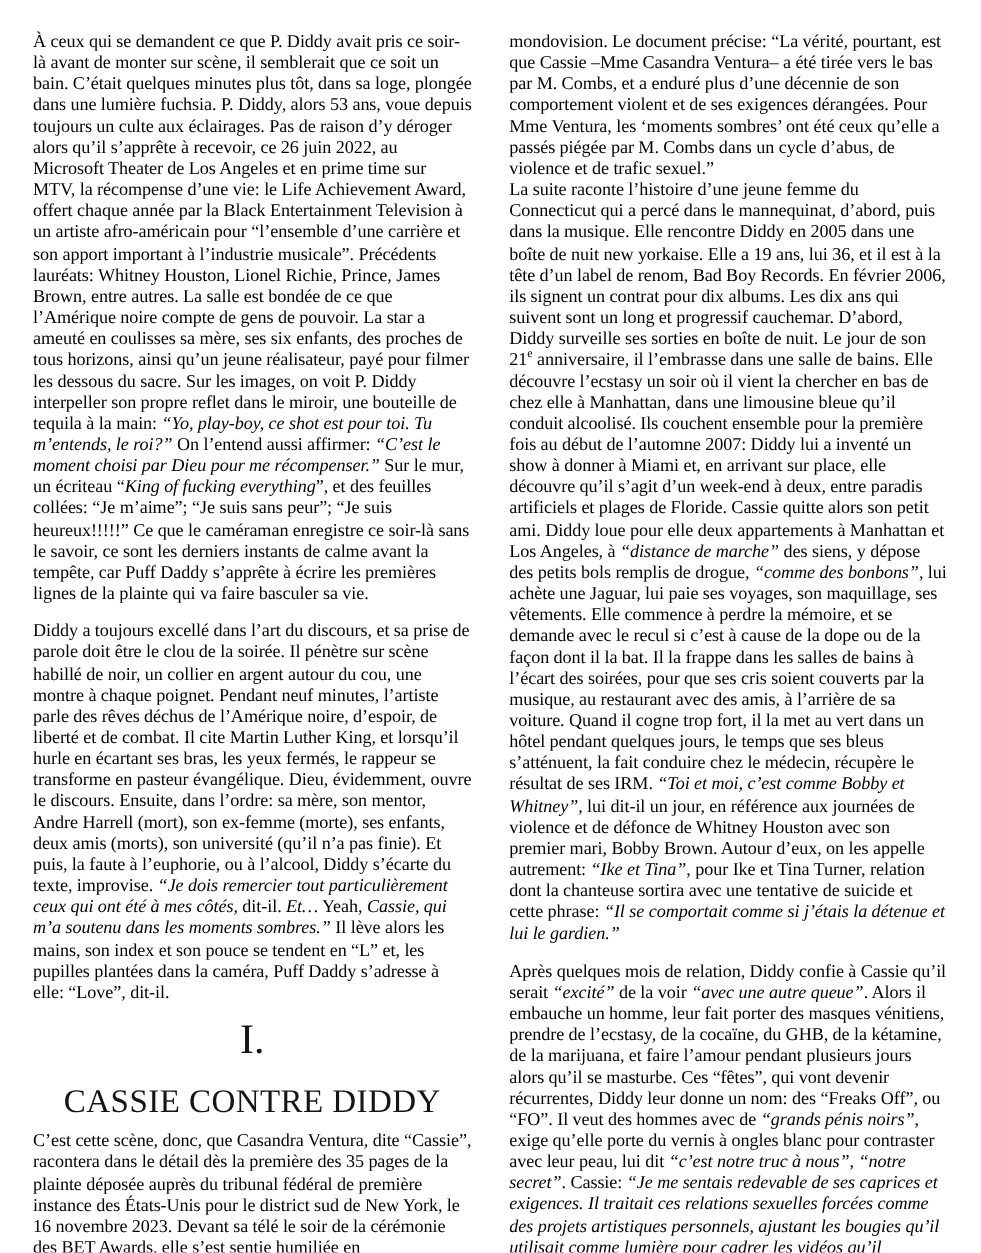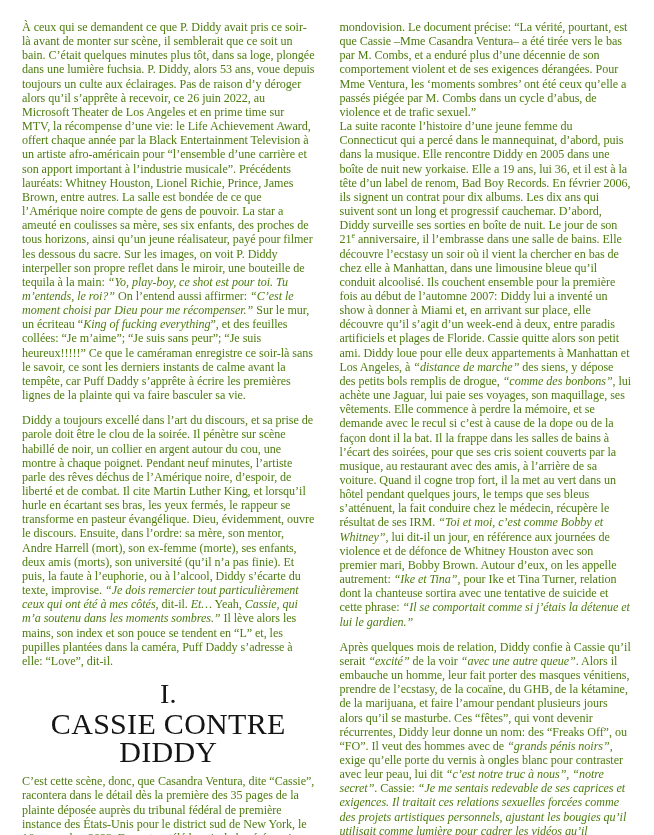--- a/index.html
+++ b/index.html
@@ -19,21 +19,21 @@
     box-sizing: border-box;
   }
   .col {
     flex: 1;
     min-width: 0;
   }
   .para {
     font-family: "Liberation Serif", serif;
     font-size: 12.1px;
     line-height: 14.15px;
-    color: #4d7c0f;
+    color: #000000;
     margin: 0;
     text-align: left;
     letter-spacing: -0.05px;
   }
   .para.gap { margin-top: 11px; }
   .para em { font-style: italic; }
   .para sup {
     font-size: 8px;
     line-height: 0;
     vertical-align: super;
@@ -42,23 +42,23 @@
     font-family: "Liberation Serif", serif;
     color: #151515;
     text-align: center;
     margin: 12px 0 9px 0;
   }
   .heading .numeral {
     font-size: 28px;
     line-height: 1;
   }
   .heading .title {
-    font-size: 30px;
+    font-size: 22px;
     line-height: 0.92;
-    margin-top: 2px;
+    margin-top: 16px;
     letter-spacing: 0.3px;
   }
 </style>
 </head>
 <body>
 
 <div class="columns">
   <div class="col">
     <p class="para"><span>À ceux qui se demandent ce que P. Diddy avait pris ce soir-là avant de monter sur scène, il semblerait que ce soit un bain. C’était quelques minutes plus tôt, dans sa loge, plongée dans une lumière fuchsia. P. Diddy, alors 53 ans, voue depuis toujours un culte aux éclairages. Pas de raison d’y déroger alors qu’il s’apprête à recevoir, ce 26 juin 2022, au Microsoft Theater de Los Angeles et en prime time sur MTV, la récompense d’une vie: le Life Achievement Award, offert chaque année par la Black Entertainment Television à un artiste afro-américain pour “l’ensemble d’une carrière et son apport important à l’industrie musicale”. Précédents lauréats: Whitney Houston, Lionel Richie, Prince, James Brown, entre autres. La salle est bondée de ce que l’Amérique noire compte de gens de pouvoir. La star a ameuté en coulisses sa mère, ses six enfants, des proches de tous horizons, ainsi qu’un jeune réalisateur, payé pour filmer les dessous du sacre. Sur les images, on voit P. Diddy interpeller son propre reflet dans le miroir, une bouteille de tequila à la main: </span><em>“Yo, play-boy, ce shot est pour toi. Tu m’entends, le roi?”</em><span> On l’entend aussi affirmer: </span><em>“C’est le moment choisi par Dieu pour me récompenser.”</em><span> Sur le mur, un écriteau “</span><em>King of fucking everything</em><span>”, et des feuilles collées: “Je m’aime”; “Je suis sans peur”; “Je suis heureux!!!!!” Ce que le caméraman enregistre ce soir-là sans le savoir, ce sont les derniers instants de calme avant la tempête, car Puff Daddy s’apprête à écrire les premières lignes de la plainte qui va faire basculer sa vie.</span></p>
     <p class="para gap"><span>Diddy a toujours excellé dans l’art du discours, et sa prise de parole doit être le clou de la soirée. Il pénètre sur scène habillé de noir, un collier en argent autour du cou, une montre à chaque poignet. Pendant neuf minutes, l’artiste parle des rêves déchus de l’Amérique noire, d’espoir, de liberté et de combat. Il cite Martin Luther King, et lorsqu’il hurle en écartant ses bras, les yeux fermés, le rappeur se transforme en pasteur évangélique. Dieu, évidemment, ouvre le discours. Ensuite, dans l’ordre: sa mère, son mentor, Andre Harrell (mort), son ex-femme (morte), ses enfants, deux amis (morts), son université (qu’il n’a pas finie). Et puis, la faute à l’euphorie, ou à l’alcool, Diddy s’écarte du texte, improvise. </span><em>“Je dois remercier tout particulièrement ceux qui ont été à mes côtés</em><span>, dit-il. </span><em>Et…</em><span> Yeah, </span><em>Cassie, qui m’a soutenu dans les moments sombres.”</em><span> Il lève alors les mains, son index et son pouce se tendent en “L” et, les pupilles plantées dans la caméra, Puff Daddy s’adresse à elle: “Love”, dit-il.</span></p>

